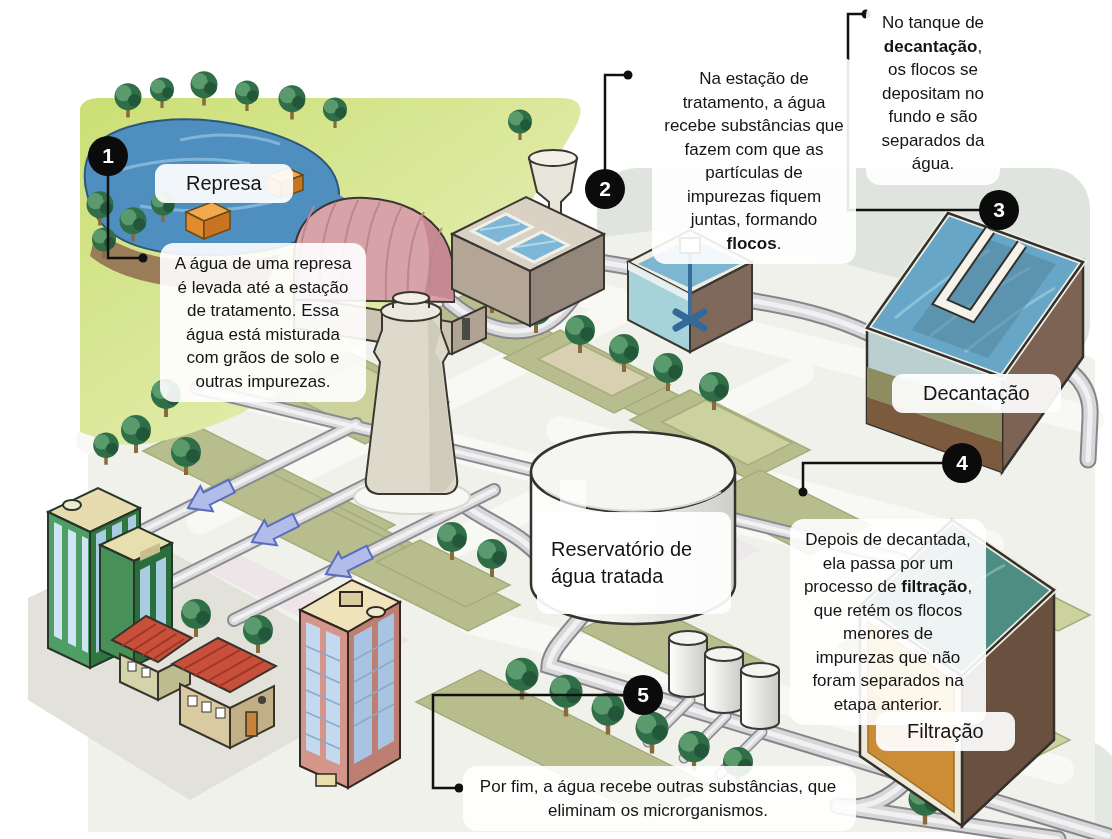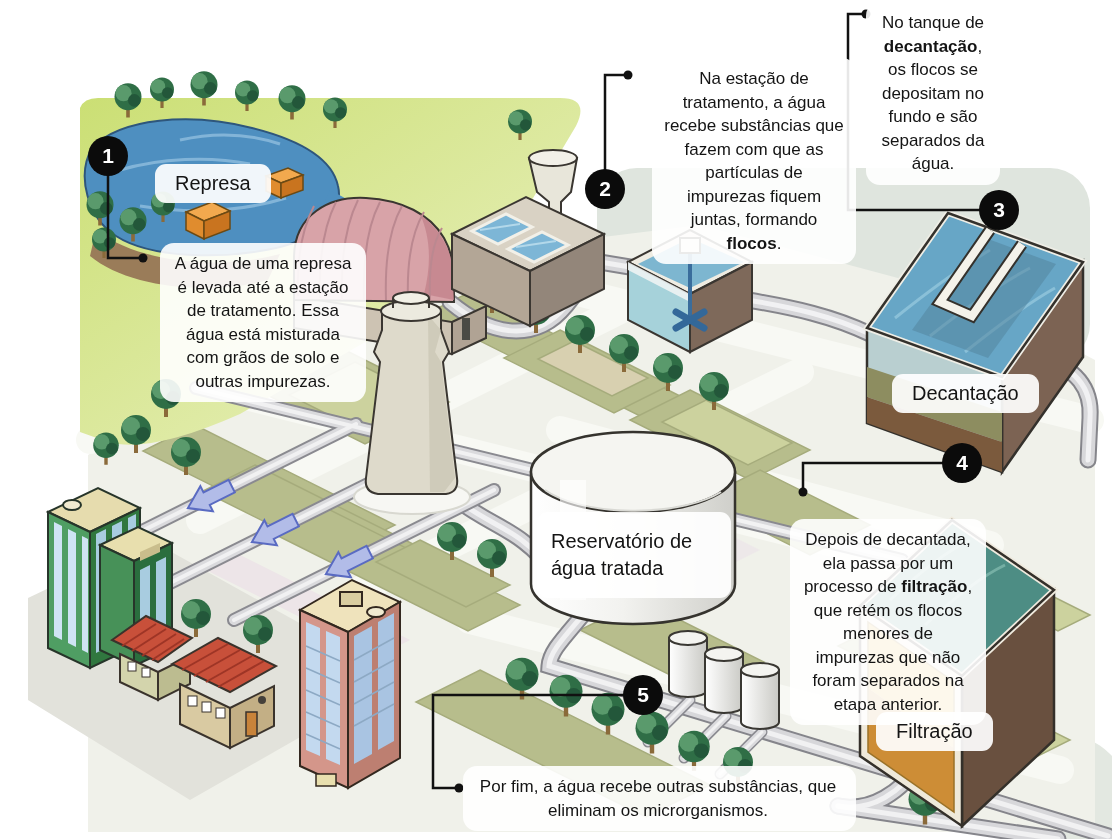--- a/index.html
+++ b/index.html
@@ -7,21 +7,21 @@
   .stage{position:relative;width:1112px;height:839px;background:#fff;}
   svg.scene{position:absolute;left:0;top:0;}
   .callout{
     position:absolute;background:rgba(255,255,255,0.90);border-radius:14px;
     padding:9px 12px;font-size:17px;line-height:23.5px;color:#141414;
     letter-spacing:0;
   }
   .callout b{font-weight:bold;}
   .plabel{
     position:absolute;background:rgba(255,255,255,0.92);border-radius:11px;
-    padding:6px 20px;font-size:20px;line-height:27px;color:#141414;white-space:nowrap;
+    padding:6px 31px;font-size:20px;line-height:27px;color:#141414;white-space:nowrap;
   }
   .plabel.wrap{white-space:normal;}
   .badge{
     position:absolute;width:40px;height:40px;border-radius:50%;
     background:#0b0b0b;color:#ffffff;font-weight:bold;font-size:21px;
     display:flex;align-items:center;justify-content:center;z-index:6;
   }
   .callout{z-index:5;text-align:center;}
   .plabel{z-index:5;}
   svg.connectors{position:absolute;left:0;top:0;z-index:4;pointer-events:none;}
@@ -478,15 +478,15 @@
 
 <div class="callout" style="left:148px;top:243px;width:182px;margin-left:12px;"><span>A água de uma represa é levada até a estação de tratamento. Essa água está misturada com grãos de solo e outras impurezas.</span></div>
 <div class="callout" style="left:652px;top:58px;width:180px;"><span>Na estação de tratamento, a água recebe substâncias que fazem com que as partículas de impurezas fiquem juntas, formando </span><b>flocos</b><span>.</span></div>
 <div class="callout" style="left:866px;top:2px;width:110px;"><span>No tanque de </span><b>decantação</b><span>, os flocos se depositam no fundo e são separados da água.</span></div>
 <div class="callout" style="left:790px;top:491px;width:172px;margin-top:28px;"><span>Depois de decantada, ela passa por um processo de </span><b>filtração</b><span>, que retém os flocos menores de impurezas que não foram separados na etapa anterior.</span></div>
 <div class="callout" style="left:463px;top:766px;width:372px;padding-left:9px;"><span>Por fim, a água recebe outras substâncias, que eliminam os microrganismos.</span></div>
 
 <div class="plabel" style="left:155px;top:164px;">Represa</div>
 <div class="plabel" style="left:892px;top:374px;">Decantação</div>
 <div class="plabel" style="left:876px;top:712px;">Filtração</div>
-<div class="plabel wrap" style="left:537px;top:512px;width:166px;padding:16px 14px;">Reservatório de água tratada</div>
+<div class="plabel wrap" style="left:537px;top:512px;width:166px;padding:24px 14px;">Reservatório de água tratada</div>
 
 </div>
 
 </body></html>

